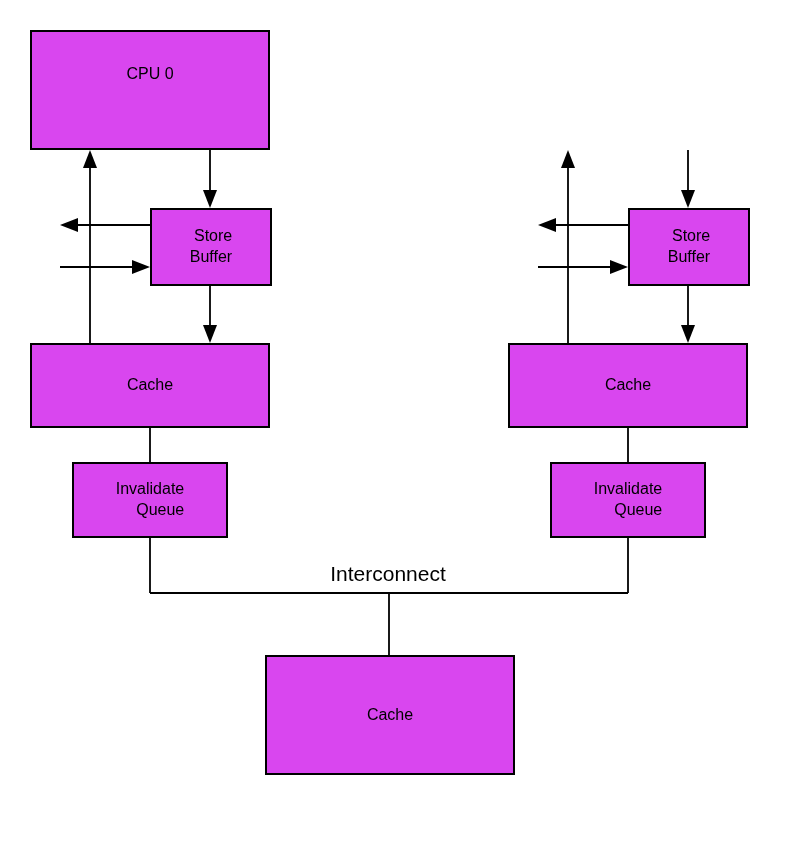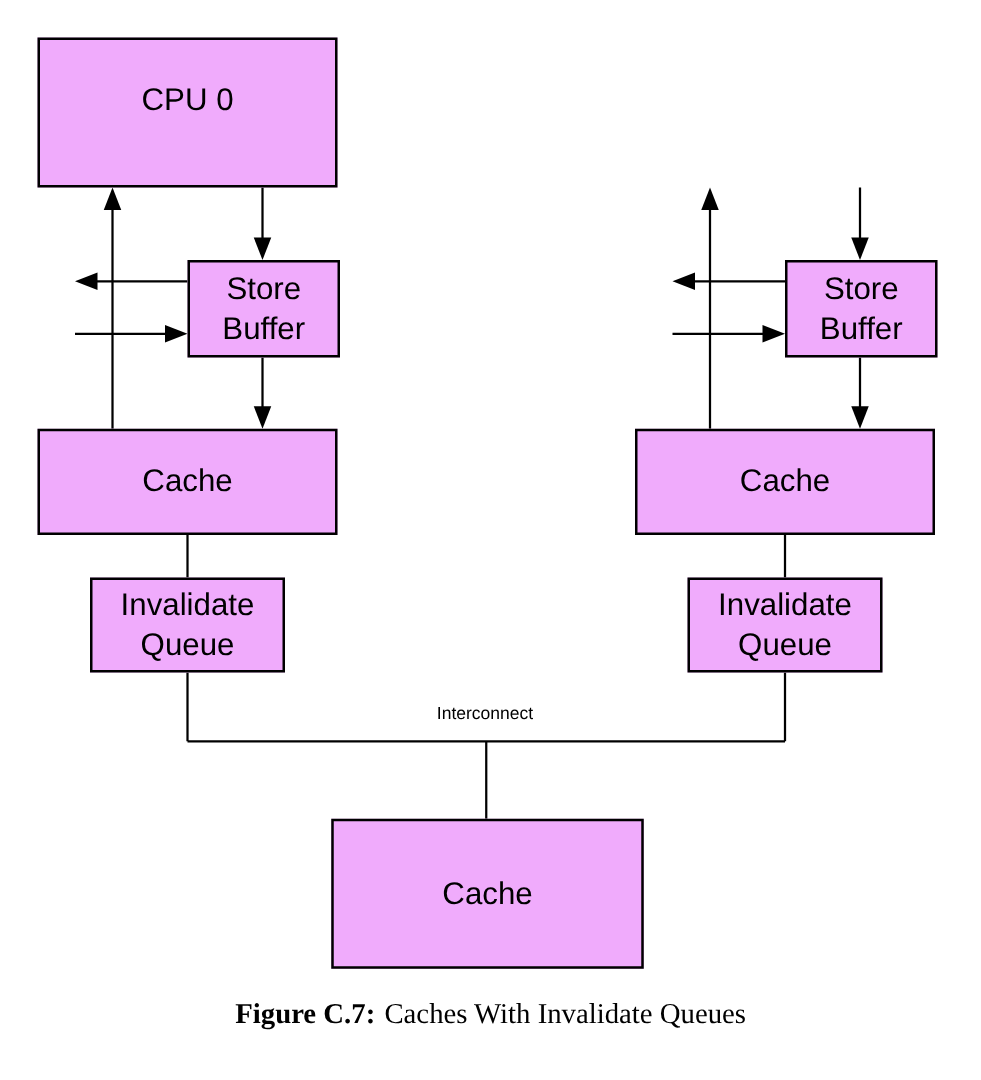--- a/index.html
+++ b/index.html
@@ -24,39 +24,39 @@
     stroke-width: 1.8;
   }
   svg.connectors polygon {
     fill: #000000;
     stroke: none;
   }
   .box {
     position: absolute;
     box-sizing: border-box;
     border: 2px solid #000000;
-    background: #f0abfc;
+    background: #d946ef;
     display: flex;
     align-items: center;
     justify-content: center;
-    text-align: center;
+    text-align: right;
     font-family: "Liberation Sans", sans-serif;
-    font-size: 25px;
+    font-size: 16px;
     line-height: 1.3;
     color: #000000;
     white-space: pre-line;
   }
   .box.cpu {
     align-items: flex-start;
     padding-top: 32px;
   }
   .float-label {
     position: absolute;
     font-family: "Liberation Sans", sans-serif;
-    font-size: 14px;
+    font-size: 21px;
     color: #000000;
     text-align: center;
   }
   .caption {
     position: absolute;
     left: 0;
     top: 798px;
     width: 785px;
     text-align: center;
     font-family: "Liberation Serif", serif;
@@ -141,17 +141,14 @@
 
   <div class="box" style="left:508px; top:343px; width:240px; height:85px;">Cache</div>
 
   <div class="box" style="left:550px; top:462px; width:156px; height:76px;">Invalidate
 Queue</div>
 
   <div class="float-label" style="left:288px; top:562px; width:200px;">Interconnect</div>
 
   <div class="box" style="left:265px; top:655px; width:250px; height:120px;">Cache</div>
 
-  <div class="caption">
-    <span class="cap-label">Figure C.7:</span><span>Caches With Invalidate Queues</span>
-  </div>
 
 </div>
 
 </body></html>

